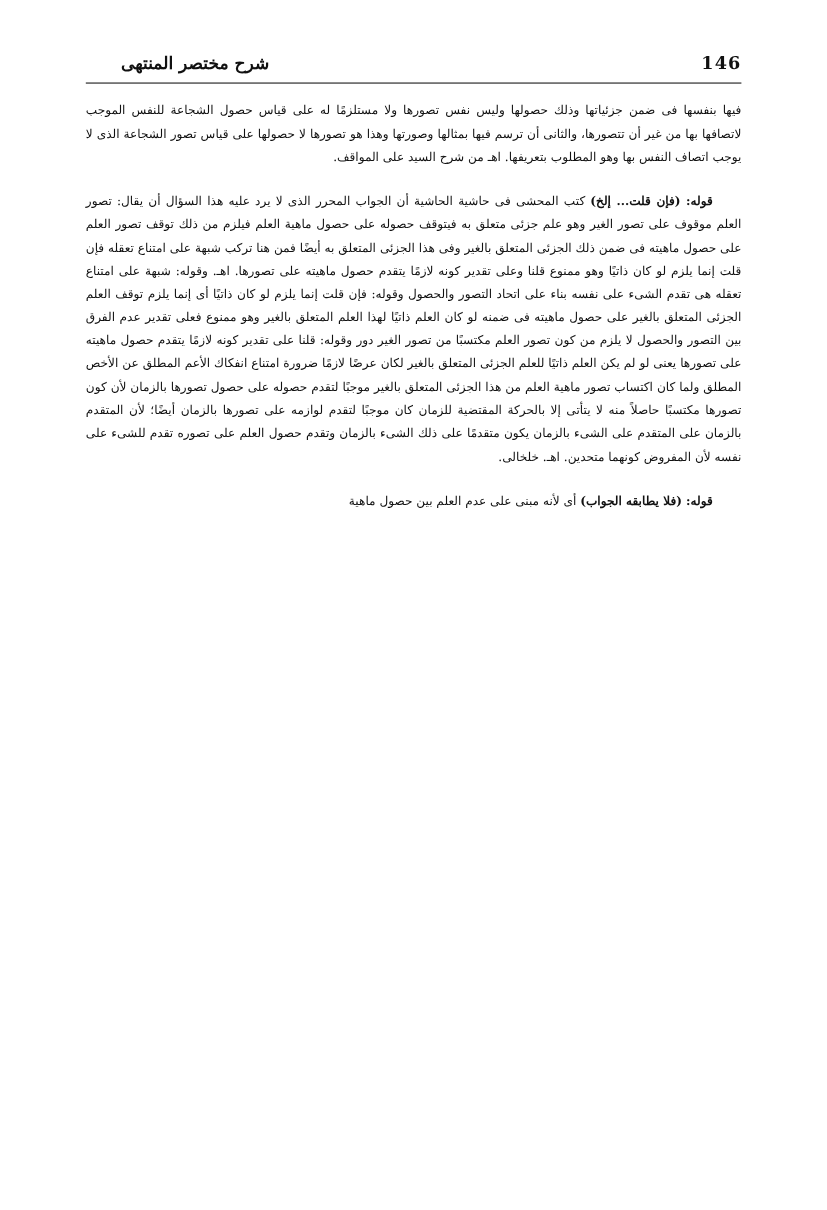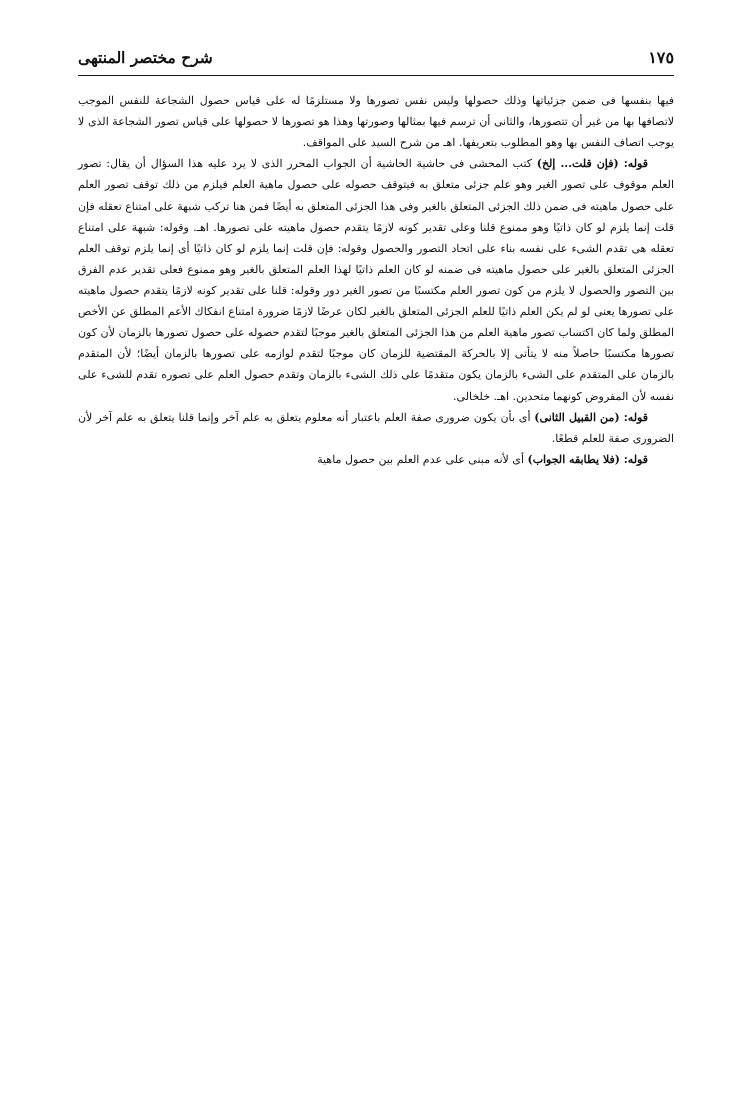--- a/index.html
+++ b/index.html
@@ -28,20 +28,21 @@
     justify-content: space-between;
     align-items: baseline;
     font-weight: bold;
     font-size: 15px;
     letter-spacing: 0;
     padding-bottom: 6px;
   }
   .header .book-title {
     font-size: 15.5px;
     font-weight: bold;
+    margin-left: 32px;
   }
   .header .page-number {
     font-size: 16px;
     font-weight: bold;
     letter-spacing: 1px;
   }
   .rule {
     border-top: 1.3px solid #1a1a1a;
     margin: 2px 0 14px 0;
   }
@@ -50,46 +51,45 @@
     font-size: 11px;
     line-height: 1.92;
     text-align: justify;
     text-justify: inter-word;
   }
   .para {
     margin: 0 0 0 0;
     text-indent: 0;
   }
   .para + .para {
-    margin-top: 0;
+    margin-top: 19px;
   }
   .para.indented {
     text-indent: 26px;
   }
   .lemma {
     font-weight: bold;
   }
 </style>
 </head>
 <body>
 
 <div class="page">
 
   <div class="header">
     <div class="book-title">شرح مختصر المنتهى</div>
-    <div class="page-number">١٧٥</div>
+    <div class="page-number">146</div>
   </div>
 
   <div class="rule"></div>
 
   <div class="body">
 
     <p class="para"><span>فيها بنفسها فى ضمن جزئياتها وذلك حصولها وليس نفس تصورها ولا مستلزمًا له على قياس حصول الشجاعة للنفس الموجب لاتصافها بها من غير أن تتصورها، والثانى أن ترسم فيها بمثالها وصورتها وهذا هو تصورها لا حصولها على قياس تصور الشجاعة الذى لا يوجب اتصاف النفس بها وهو المطلوب بتعريفها. اهـ من شرح السيد على المواقف.</span></p>
 
     <p class="para indented"><span class="lemma">قوله: (فإن قلت... إلخ)</span><span> كتب المحشى فى حاشية الحاشية أن الجواب المحرر الذى لا يرد عليه هذا السؤال أن يقال: تصور العلم موقوف على تصور الغير وهو علم جزئى متعلق به فيتوقف حصوله على حصول ماهية العلم فيلزم من ذلك توقف تصور العلم على حصول ماهيته فى ضمن ذلك الجزئى المتعلق بالغير وفى هذا الجزئى المتعلق به أيضًا فمن هنا تركب شبهة على امتناع تعقله فإن قلت إنما يلزم لو كان ذاتيًا وهو ممنوع قلنا وعلى تقدير كونه لازمًا يتقدم حصول ماهيته على تصورها. اهـ. وقوله: شبهة على امتناع تعقله هى تقدم الشىء على نفسه بناء على اتحاد التصور والحصول وقوله: فإن قلت إنما يلزم لو كان ذاتيًا أى إنما يلزم توقف العلم الجزئى المتعلق بالغير على حصول ماهيته فى ضمنه لو كان العلم ذاتيًا لهذا العلم المتعلق بالغير وهو ممنوع فعلى تقدير عدم الفرق بين التصور والحصول لا يلزم من كون تصور العلم مكتسبًا من تصور الغير دور وقوله: قلنا على تقدير كونه لازمًا يتقدم حصول ماهيته على تصورها يعنى لو لم يكن العلم ذاتيًا للعلم الجزئى المتعلق بالغير لكان عرضًا لازمًا ضرورة امتناع انفكاك الأعم المطلق عن الأخص المطلق ولما كان اكتساب تصور ماهية العلم من هذا الجزئى المتعلق بالغير موجبًا لتقدم حصوله على حصول تصورها بالزمان لأن كون تصورها مكتسبًا حاصلاً منه لا يتأتى إلا بالحركة المقتضية للزمان كان موجبًا لتقدم لوازمه على تصورها بالزمان أيضًا؛ لأن المتقدم بالزمان على المتقدم على الشىء بالزمان يكون متقدمًا على ذلك الشىء بالزمان وتقدم حصول العلم على تصوره تقدم للشىء على نفسه لأن المفروض كونهما متحدين. اهـ. خلخالى.</span></p>
 
-    <p class="para indented"><span class="lemma">قوله: (من القبيل الثانى)</span><span> أى بأن يكون ضرورى صفة العلم باعتبار أنه معلوم يتعلق به علم آخر وإنما قلنا يتعلق به علم آخر لأن الضرورى صفة للعلم قطعًا.</span></p>
 
     <p class="para indented"><span class="lemma">قوله: (فلا يطابقه الجواب)</span><span> أى لأنه مبنى على عدم العلم بين حصول ماهية</span></p>
 
   </div>
 
 </div>
 
 </body></html>

